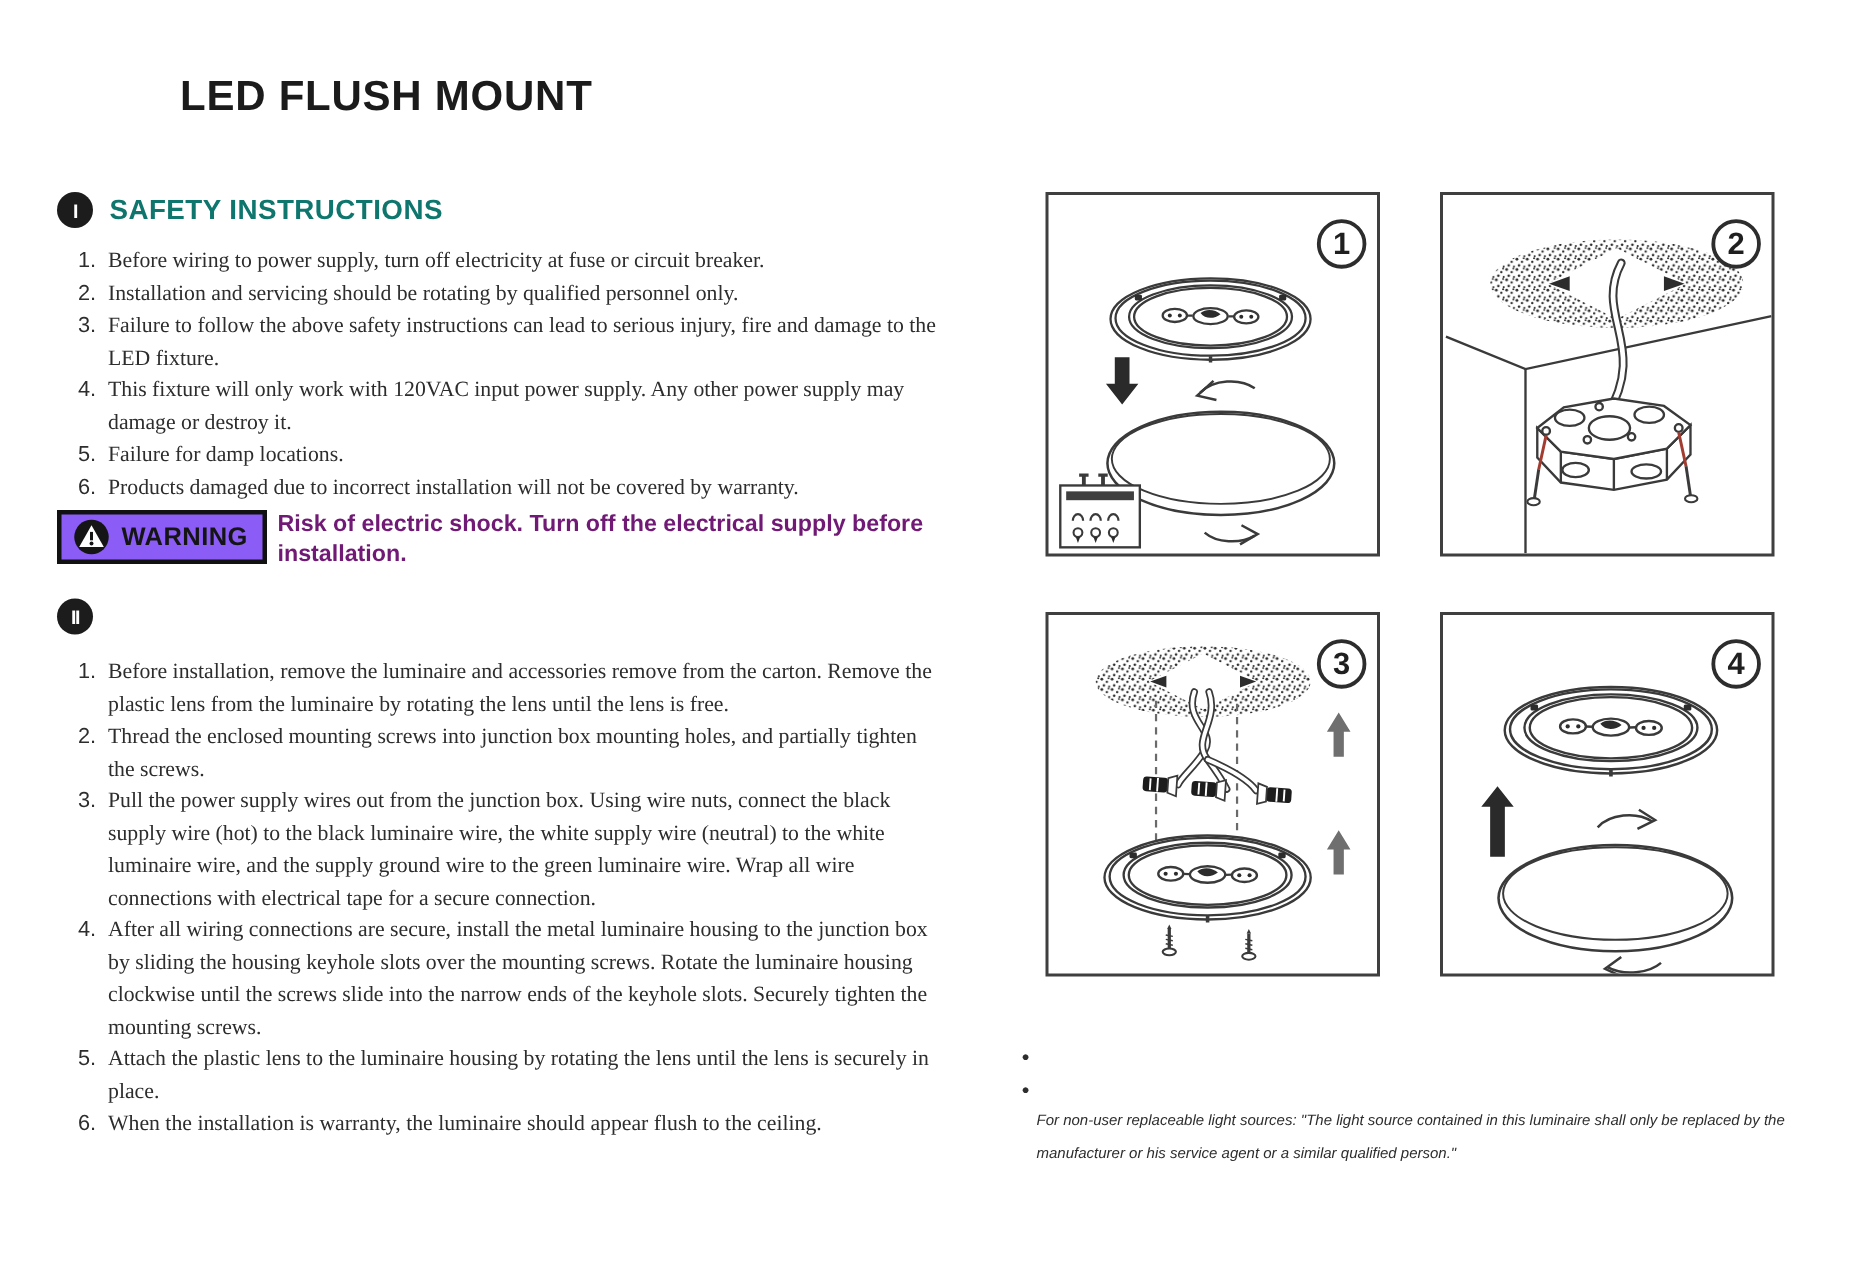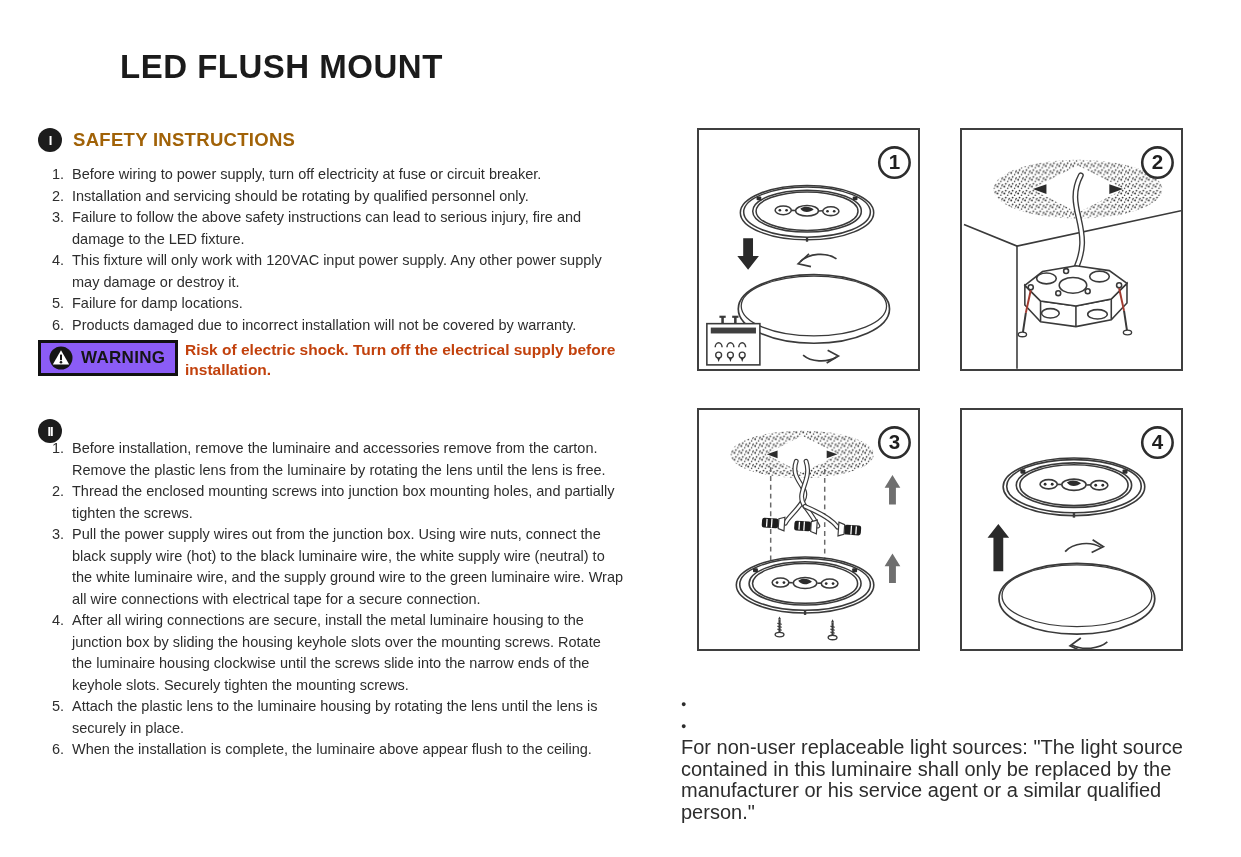--- a/index.html
+++ b/index.html
@@ -1,44 +1,44 @@
 <!DOCTYPE html>
 <html><head>
 <meta charset="utf-8">
 <style>
   html,body{margin:0;padding:0;background:#fff;}
   .page{position:relative;width:1241px;height:857px;background:#fff;overflow:hidden;
         font-family:"Liberation Sans",sans-serif;color:#2d2d2d;}
   .abs{position:absolute;}
   
-  .title{left:120px;top:48px;font-size:33px;font-weight:bold;letter-spacing:.5px;color:#1b1b1b;}
+  .title{left:120px;top:48px;font-size:28px;font-weight:bold;letter-spacing:.5px;color:#1b1b1b;}
   
   .sec-header{display:flex;align-items:center;gap:11px;}
   .badge{width:24px;height:24px;border-radius:50%;background:#1c1c1c;color:#fff;
          display:flex;align-items:center;justify-content:center;
          font-size:13px;font-weight:bold;letter-spacing:-1px;flex:none;}
-  .sec-title{font-size:18.5px;font-weight:bold;color:#a16207;letter-spacing:.3px;}
+  .sec-title{font-size:18.5px;font-weight:bold;color:#0f766e;letter-spacing:.3px;}
   
   .list{display:block;}
   .li{display:flex;line-height:21.5px;font-size:14.5px;}
   .li .num{width:20px;flex:none;}
-  .li .txt{width:552px;}
+  .li .txt{width:552px;font-family:Liberation Serif, serif;}
   
   .warning-box{display:flex;align-items:center;gap:8px;border:3px solid #111;
                padding:3px 10px 3px 8px;background:#8b5cf6;}
   .warning-label{font-size:17px;font-weight:bold;color:#151515;letter-spacing:.3px;}
-  .warning-text{font-size:15.5px;font-weight:bold;color:#c2410c;line-height:19.5px;width:445px;}
+  .warning-text{font-size:15.5px;font-weight:bold;color:#701a75;line-height:19.5px;width:445px;}
   
   .panel{border:2px solid #3f3f3f;background:#fff;width:223px;height:243px;box-sizing:border-box;}
   .panel svg{display:block;width:100%;height:100%;}
   
   .notes{width:552px;font-size:14.5px;line-height:21.5px;color:#2d2d2d;}
   .bullet-row{display:flex;}
   .bullet-row .dot{width:15px;flex:none;font-size:9px;line-height:21.5px;}
-  .note-par{margin-left:0;width:535px;font-size:20px;}
+  .note-par{margin-left:10px;width:535px;font-size:10px;font-style:italic;}
 </style>
 </head>
 <body>
 
 <svg width="0" height="0" style="position:absolute" aria-hidden="true">
   <defs>
     <pattern id="stip" width="7" height="7" patternUnits="userSpaceOnUse">
       <circle cx="1.2" cy="1.5" r="0.95" fill="#2e2e2e"></circle>
       <circle cx="4.6" cy="3.2" r="0.8" fill="#2e2e2e"></circle>
       <circle cx="2.6" cy="5.6" r="0.9" fill="#2e2e2e"></circle>
@@ -128,21 +128,21 @@
     <svg width="24" height="24" viewBox="0 0 24 24">
       <circle cx="12" cy="12" r="11.5" fill="#151515"></circle>
       <polygon points="12,4.2 20.2,18.6 3.8,18.6" fill="#fff"></polygon>
       <rect x="11" y="8.6" width="2" height="5.6" fill="#151515"></rect>
       <circle cx="12" cy="16.3" r="1.3" fill="#151515"></circle>
     </svg>
     <span class="warning-label">WARNING</span>
   </div>
   <div class="abs warning-text" style="left:185px;top:340px;">Risk of electric shock. Turn off the electrical supply before installation.</div>
 
-  <div class="abs sec-header" style="left:38px;top:419px;">
+  <div class="abs sec-header" style="left:38px;top:399px;">
     <span class="badge">II</span>
   </div>
 
   <div class="abs list" style="left:52px;top:438px;">
     <div class="li">
         <span class="num">1.</span>
         <span class="txt">Before installation, remove the luminaire and accessories remove from the carton. Remove the plastic lens from the luminaire by rotating the lens until the lens is free.</span>
       </div>
     <div class="li">
         <span class="num">2.</span>
@@ -155,21 +155,21 @@
     <div class="li">
         <span class="num">4.</span>
         <span class="txt">After all wiring connections are secure, install the metal luminaire housing to the junction box by sliding the housing keyhole slots over the mounting screws. Rotate the luminaire housing clockwise until the screws slide into the narrow ends of the keyhole slots. Securely tighten the mounting screws.</span>
       </div>
     <div class="li">
         <span class="num">5.</span>
         <span class="txt">Attach the plastic lens to the luminaire housing by rotating the lens until the lens is securely in place.</span>
       </div>
     <div class="li">
         <span class="num">6.</span>
-        <span class="txt">When the installation is complete, the luminaire above appear flush to the ceiling.</span>
+        <span class="txt">When the installation is warranty, the luminaire should appear flush to the ceiling.</span>
       </div>
   </div>
 
   <div class="abs panel" style="left:697px;top:128px;">
     <svg viewBox="0 0 223 243">
       <g>
         <circle cx="199" cy="33" r="15.5" fill="#fff" stroke="#2d2d2d" stroke-width="2.6"></circle>
         <text x="199" y="40" text-anchor="middle" font-size="21" font-weight="bold" fill="#1f1f1f">1</text>
       </g>
       <use href="#housing" transform="translate(110,84) scale(0.97)"></use>

